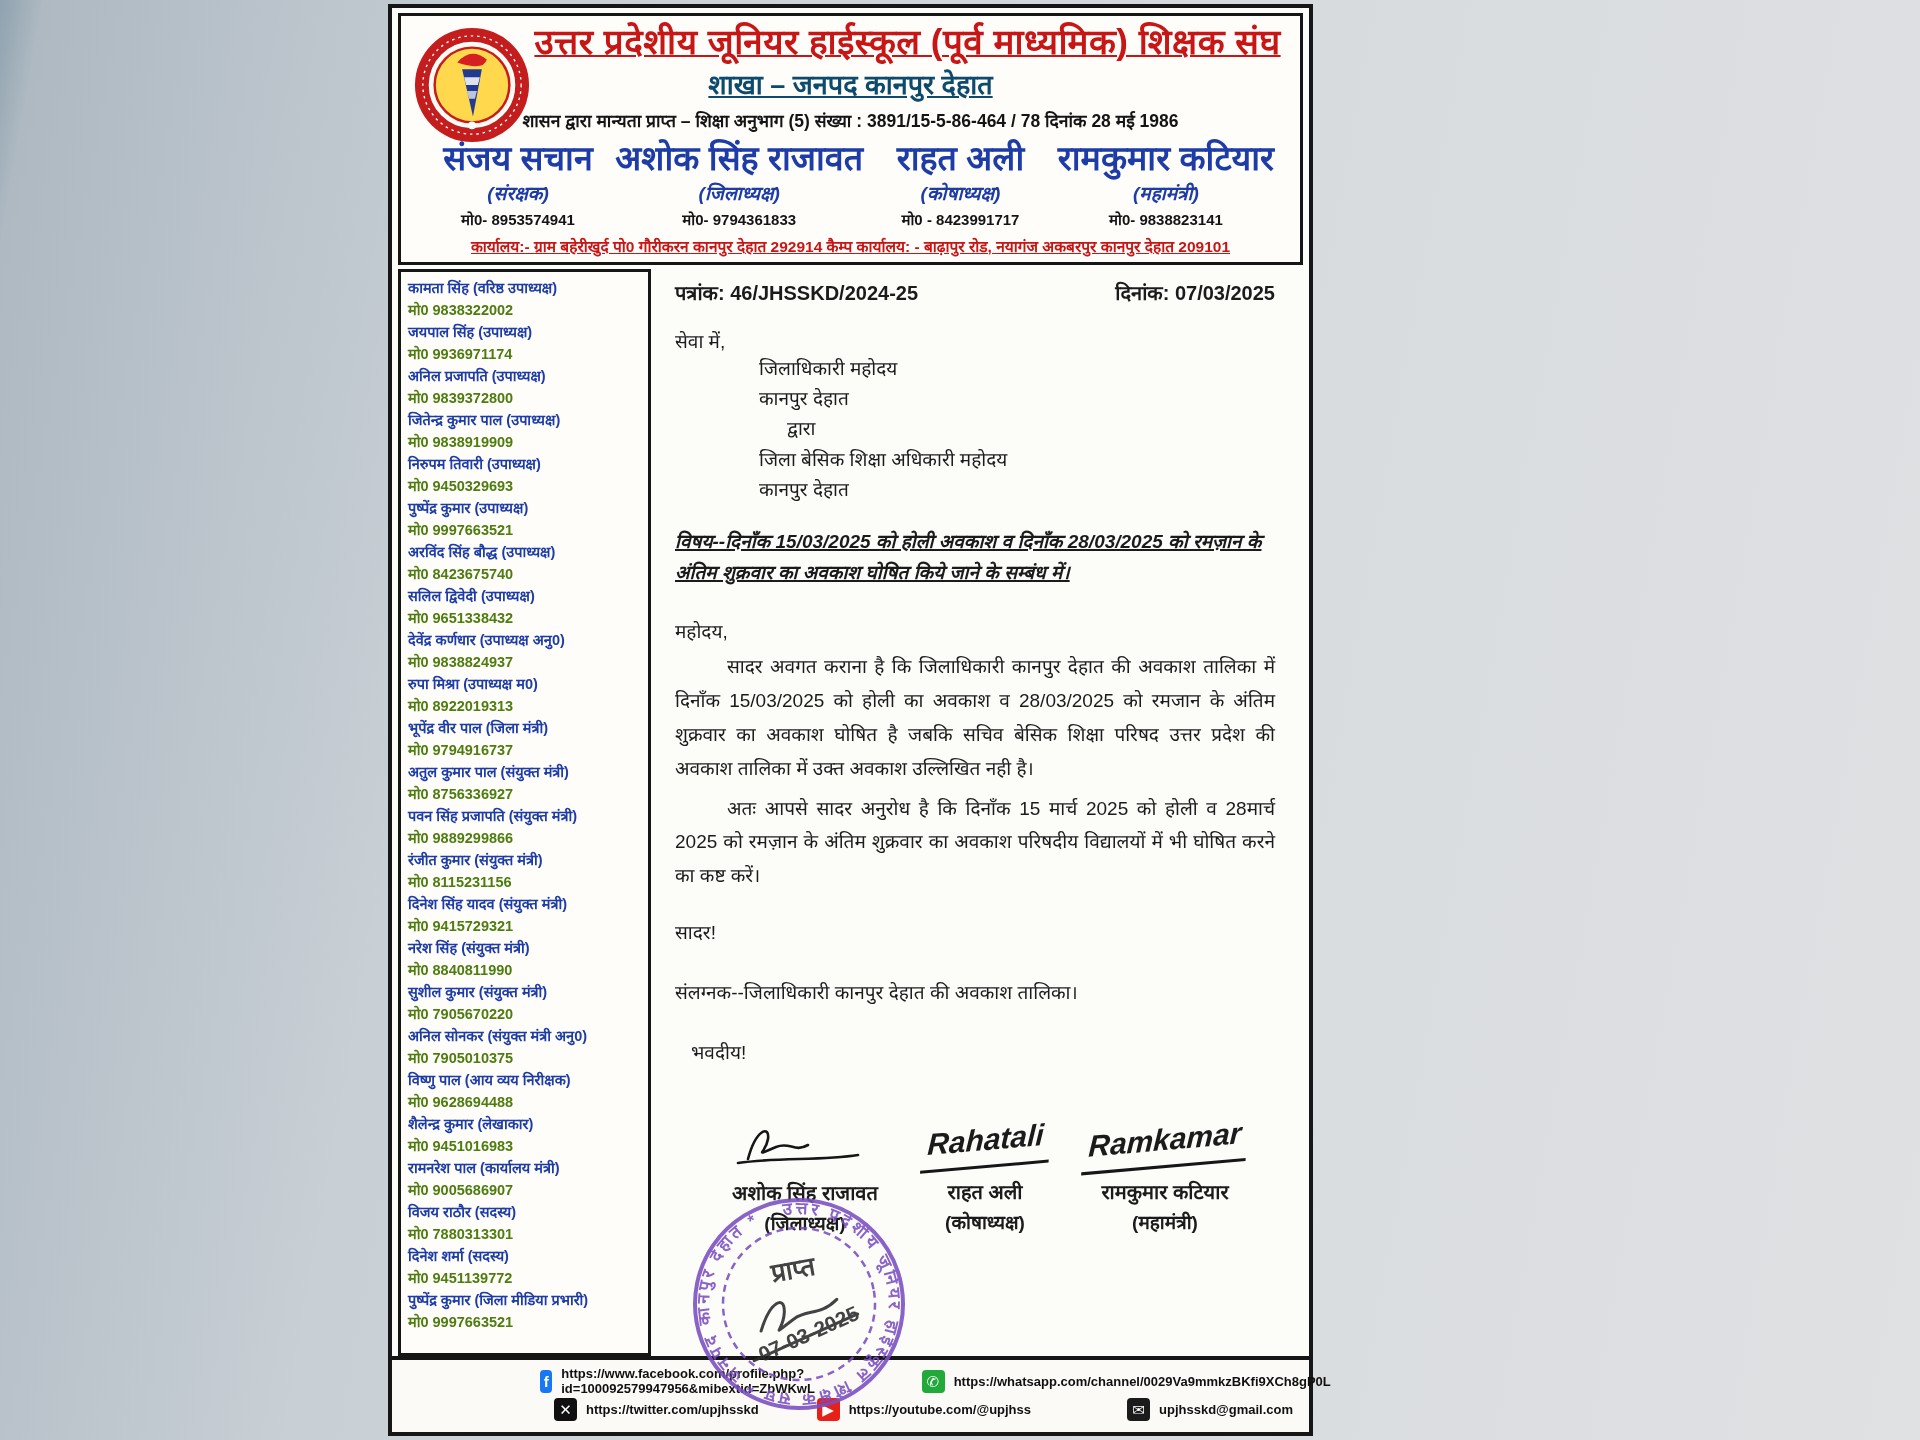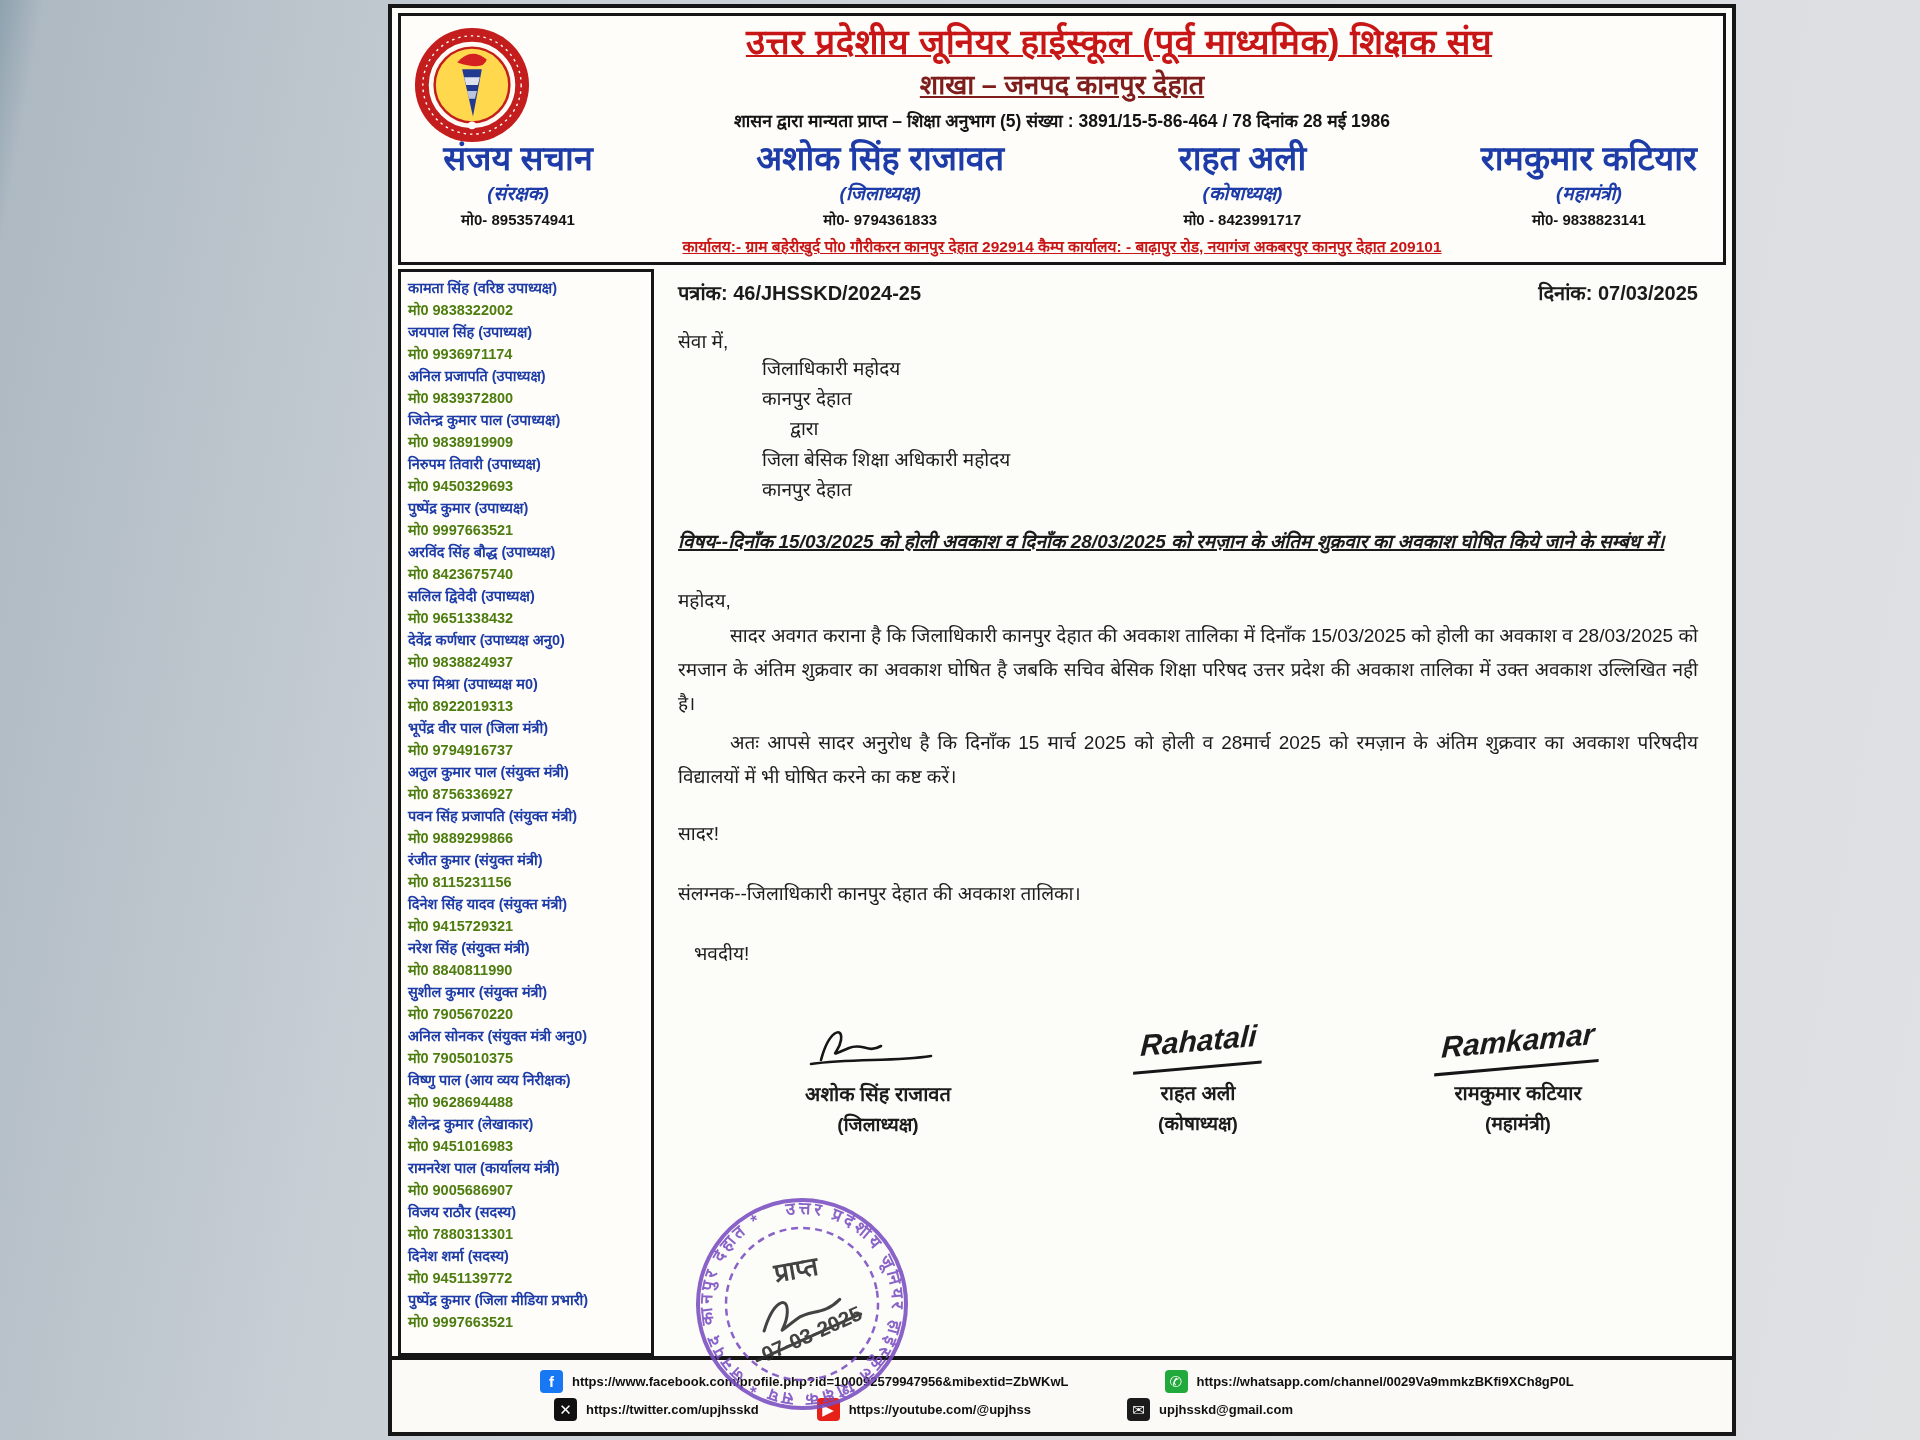--- a/index.html
+++ b/index.html
@@ -2,29 +2,29 @@
 <html><head>
 <meta charset="utf-8">
 <style>
   html,body{margin:0;padding:0;}
   body{
     width:1920px;height:1440px;position:relative;overflow:hidden;
     font-family:"Liberation Sans","DejaVu Sans",sans-serif;
     background:linear-gradient(100deg,#8ea2af 0%,#aeb9c2 2%,#c8cfd5 25%,#d8dbde 60%,#dfe1e3 100%);
   }
   .doc{
-    position:absolute;left:388px;top:4px;width:1348px;height:1432px;
+    position:absolute;left:388px;top:4px;width:925px;height:1432px;
     background:#fcfcf9;border:4px solid #161616;box-sizing:border-box;
     display:flex;flex-direction:column;
   }
   
   .hdr{border:3px solid #161616;margin:5px 6px 4px 6px;position:relative;text-align:center;padding:4px 8px 5px 8px;background:#fefdf9;}
   .logo{position:absolute;left:12px;top:10px;width:118px;height:118px;}
   .t1{color:#c81616;font-weight:bold;font-size:35px;line-height:1.15;margin:2px 10px 0 124px;text-decoration:underline;text-decoration-thickness:2px;letter-spacing:0.5px;}
-  .t2{color:#7f1d1d;font-weight:bold;font-size:27px;margin-top:3px;text-decoration:underline;}
+  .t2{color:#0c4a6e;font-weight:bold;font-size:27px;margin-top:3px;text-decoration:underline;}
   .t3{color:#141414;font-weight:bold;font-size:17.5px;margin-top:6px;}
   .offs{display:flex;justify-content:space-between;margin:8px 18px 0 14px;}
   .off{text-align:center;min-width:190px;}
   .off-name{color:#1e3ca8;font-weight:bold;font-size:34px;line-height:1.1;}
   .off-role{color:#1e3ca8;font-weight:bold;font-size:19px;margin-top:2px;font-style:italic;}
   .off-phone{color:#141414;font-weight:bold;font-size:15px;margin-top:3px;}
   .oline{color:#c81616;font-weight:bold;font-size:15.5px;margin-top:6px;text-decoration:underline;}
   
   .main{flex:1;display:flex;margin:0 6px;min-height:0;}
   .side{width:256px;border:3px solid #161616;box-sizing:border-box;padding:5px 7px;background:#fefdf9;overflow:hidden;}

